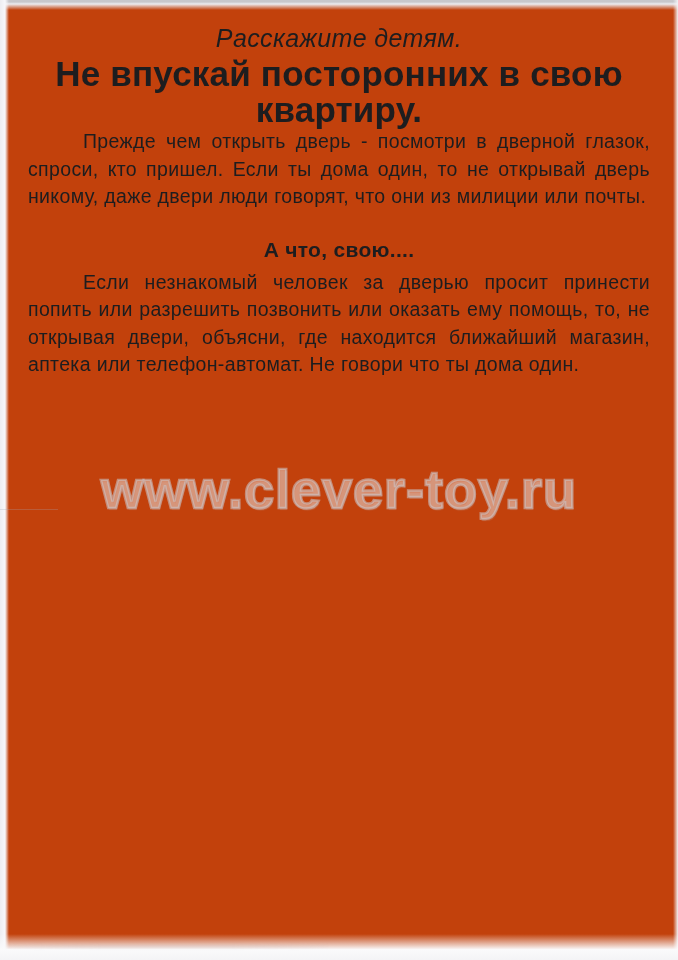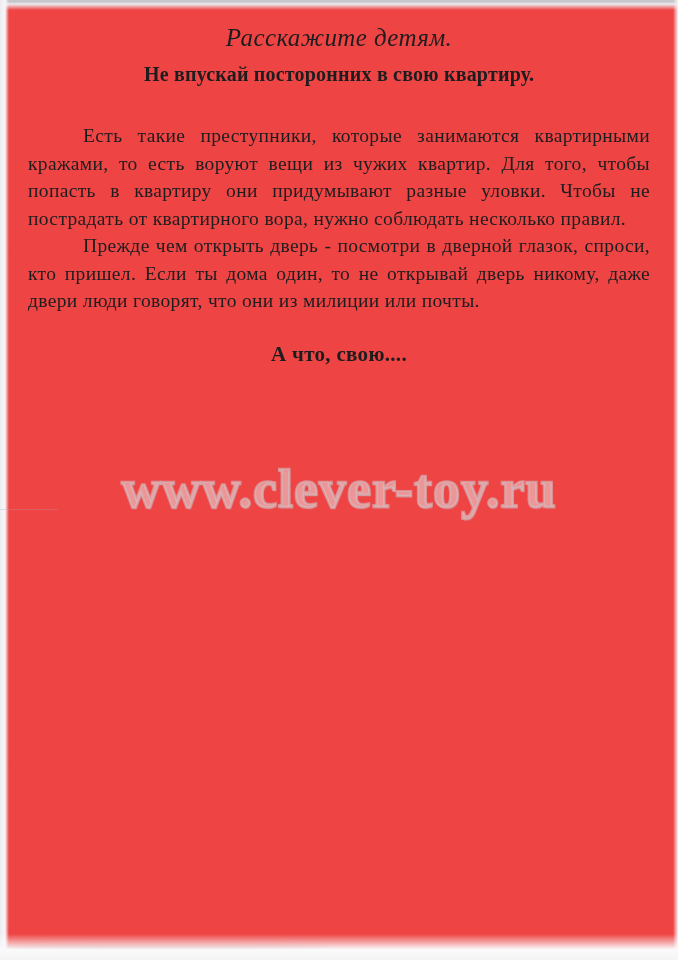--- a/index.html
+++ b/index.html
@@ -4,23 +4,23 @@
 <style>
   html, body {
     margin: 0;
     padding: 0;
     background: #ffffff;
   }
   .page {
     position: relative;
     width: 678px;
     height: 960px;
-    background: #ef4444;
+    background: #c2410c;
     overflow: hidden;
-    font-family: Liberation Serif, serif;
+    font-family: Liberation Sans, sans-serif;
     color: #1d1d1f;
     box-sizing: border-box;
   }
   
   .edge-top {
     position: absolute; top: 0; left: 0; right: 0; height: 10px;
     background: linear-gradient(#c7c7cb 0px, #c7c7cb 2px, #ececf0 4px, rgba(252,252,253,0) 10px);
     pointer-events: none;
   }
   .edge-left {
@@ -57,21 +57,21 @@
   }
 
   .title-block { text-align: center; }
   .subtitle {
     font-size: 25px;
     font-style: italic;
     line-height: 32px;
     letter-spacing: 0.4px;
   }
   .title {
-    font-size: 20px;
+    font-size: 35px;
     font-weight: bold;
     line-height: 36px;
     margin-top: 2px;
     letter-spacing: 0.2px;
   }
 
   .para {
     margin: 0;
     font-size: 19.5px;
     line-height: 27.5px;
@@ -119,26 +119,26 @@
   <div class="crease-line"></div>
   <div class="bottom-shadow"></div>
 
   <div class="content">
 
     <div class="title-block">
       <div class="subtitle">Расскажите детям.</div>
       <div class="title">Не впускай посторонних в свою квартиру.</div>
     </div>
 
-    <p class="para first">Есть такие преступники, которые занимаются квартирными кражами, то есть воруют вещи из чужих квартир. Для того, чтобы попасть в квартиру они придумывают разные уловки. Чтобы не пострадать от квартирного вора, нужно соблюдать несколько правил.</p>
 
 
     <p class="para">Прежде чем открыть дверь - посмотри в дверной глазок, спроси, кто пришел. Если ты дома один, то не открывай дверь никому, даже двери люди говорят, что они из милиции или почты.</p>
 
     <h3 class="section-heading">А что, свою....</h3>
 
+    <p class="para">Если незнакомый человек за дверью просит принести попить или разрешить позвонить или оказать ему помощь, то, не открывая двери, объясни, где находится ближайший магазин, аптека или телефон-автомат. Не говори что ты дома один.</p>
 
 
   </div>
 
   <div class="watermark">www.clever-toy.ru</div>
 
 </div>
 
 </body></html>

